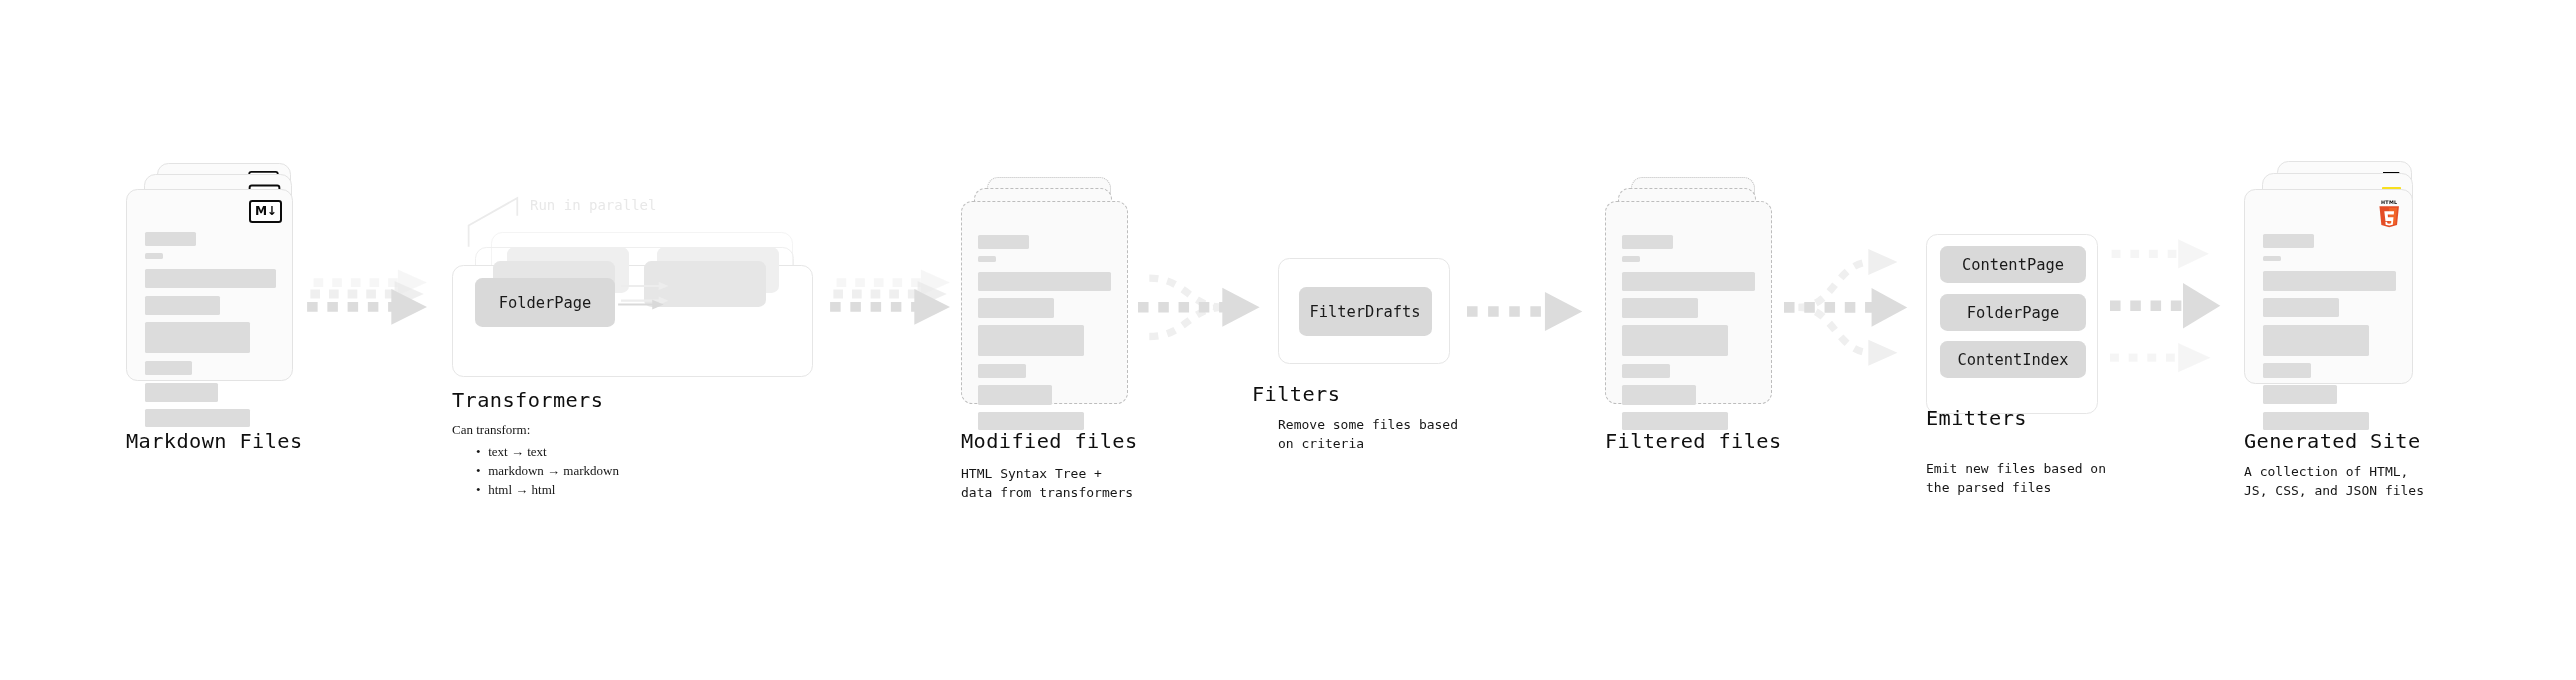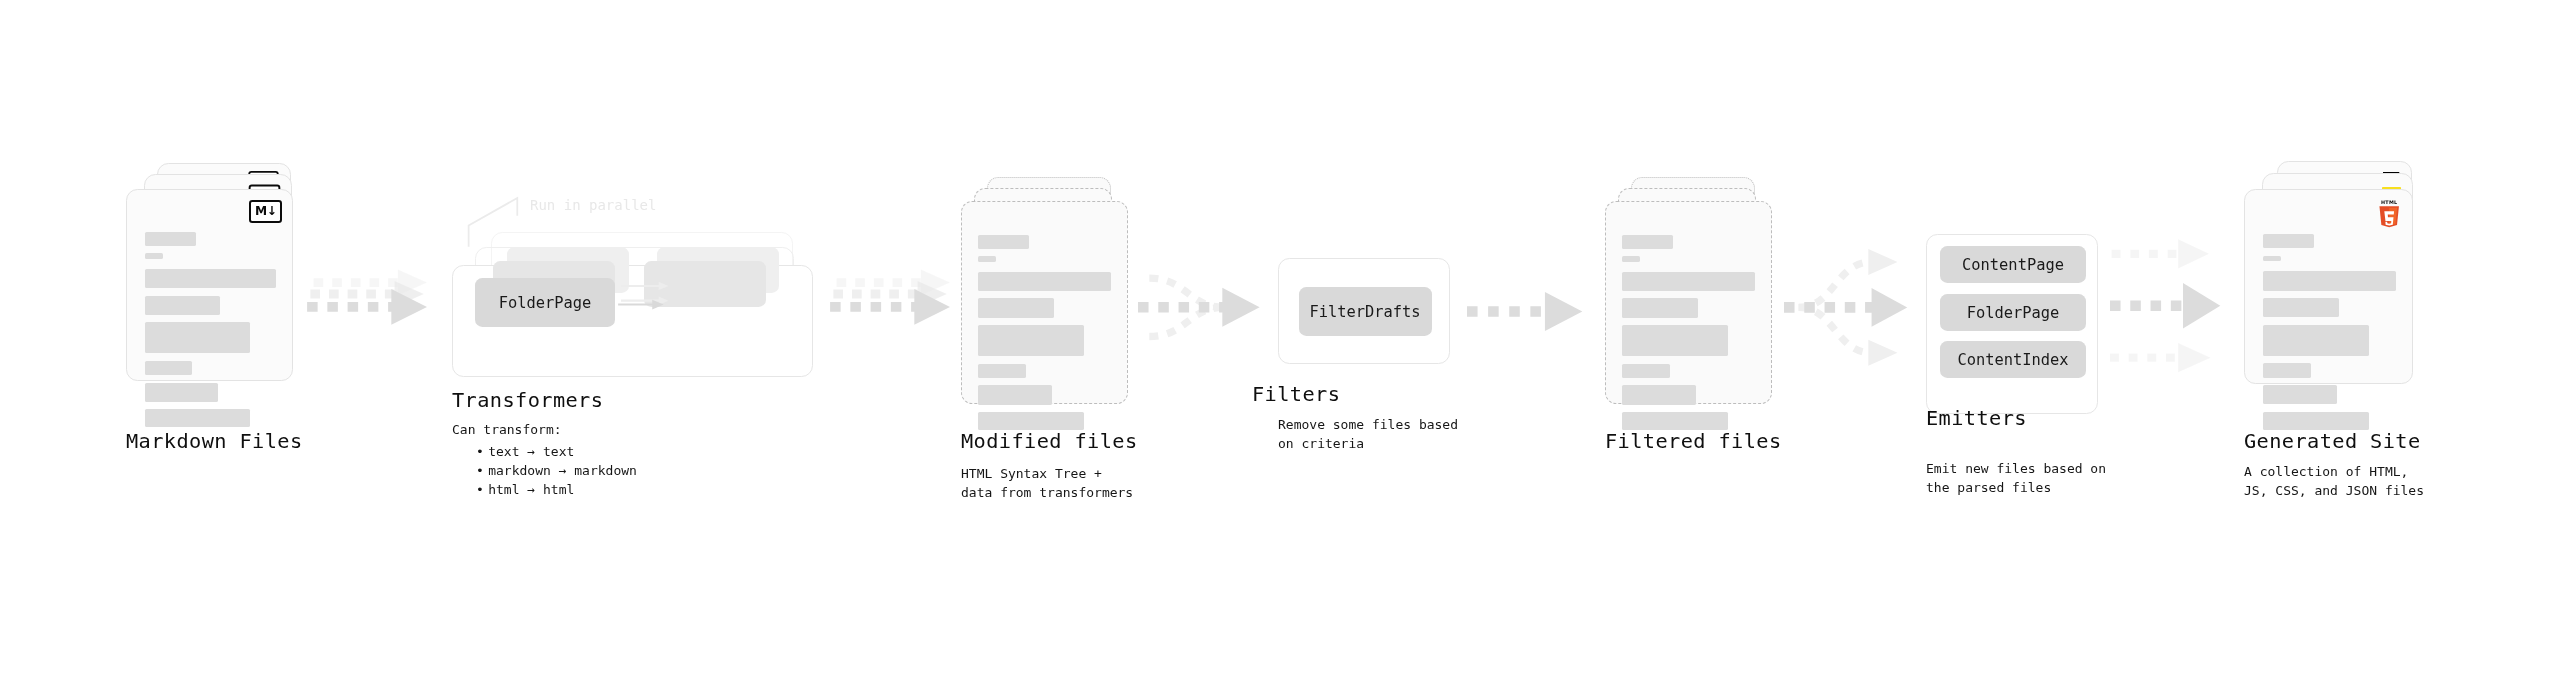--- a/index.html
+++ b/index.html
@@ -84,21 +84,21 @@
     letter-spacing: 0.4px;
     white-space: nowrap;
   }
   .caption-sub {
     position: absolute;
     font-size: 13px;
     line-height: 1.45;
     color: #161616;
     white-space: pre-line;
   }
-  .caption-sub.list { white-space: normal; }
+  .caption-sub.list { white-space: normal; font-family: Liberation Serif, serif; }
   .caption-sub ul { margin: 3.3px 0 0 0; padding-left: 14.6px; list-style: none; }
   .caption-sub li { position: relative; padding-left: 1.6px; margin-left: 20px; }
   .caption-sub li::before {
     content: "\2022";
     position: absolute; left: -10.6px; top: 0;
   }
 
   .run-parallel {
     position: absolute;
     font-size: 14px;

